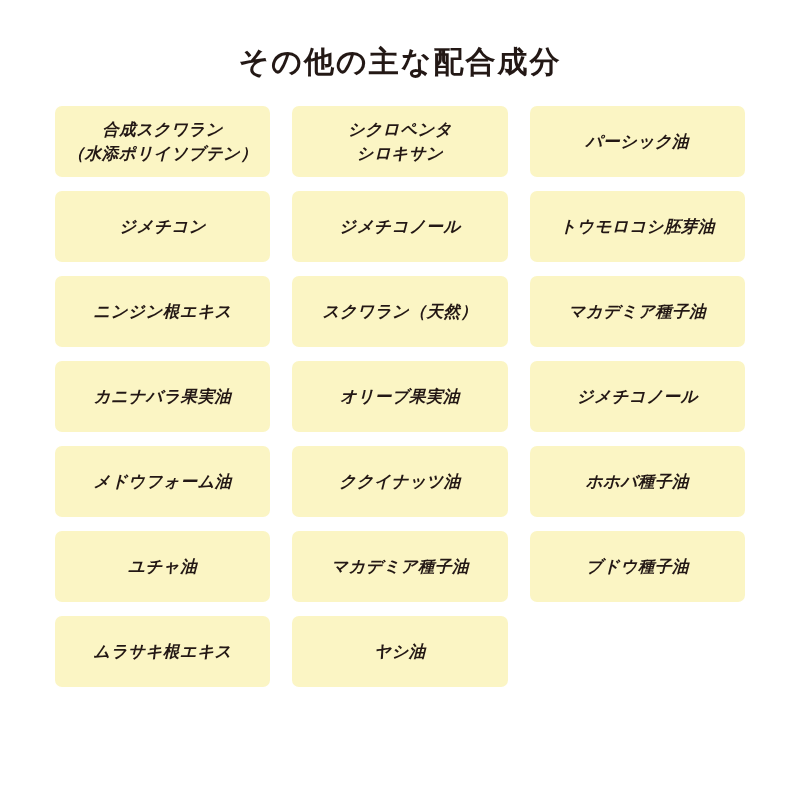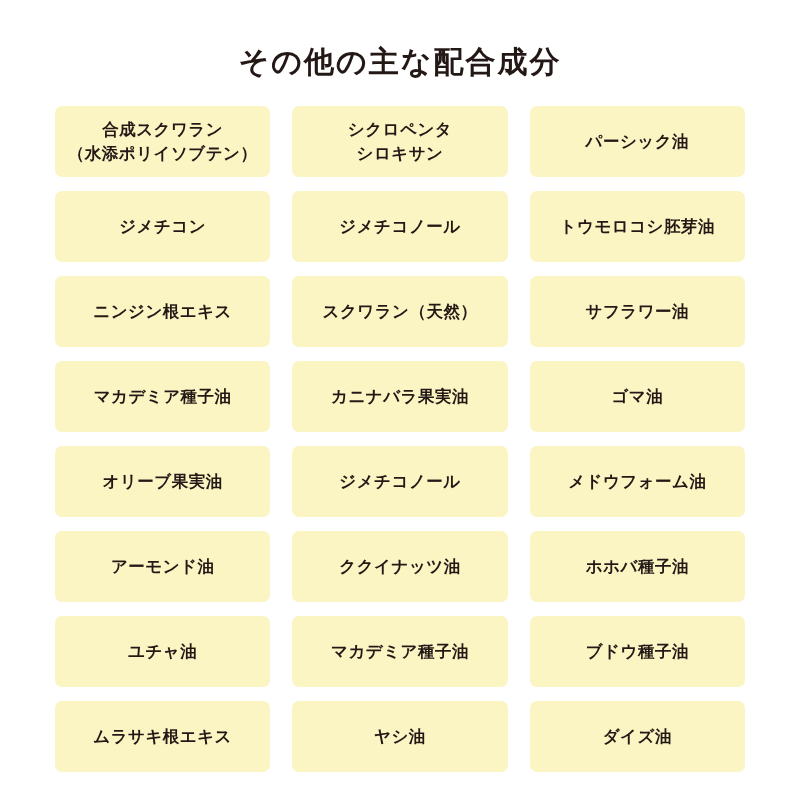--- a/index.html
+++ b/index.html
@@ -31,20 +31,21 @@
     text-align: center;
     margin: 10px 0 26px 0;
     line-height: 1.2;
   }
   .grid {
     width: 690px;
     display: grid;
     grid-template-columns: repeat(3, 1fr);
     column-gap: 22px;
     row-gap: 14px;
+    font-style: italic;
   }
   .cell {
     background: #fbf5c4;
     border-radius: 7px;
     height: 71px;
     display: flex;
     align-items: center;
     justify-content: center;
     text-align: center;
     padding: 2px 6px;
@@ -89,47 +90,38 @@
     <div class="cell">
       <span class="cell-label">トウモロコシ胚芽油</span>
     </div>
 
     <div class="cell">
       <span class="cell-label">ニンジン根エキス</span>
     </div>
     <div class="cell">
       <span class="cell-label">スクワラン（天然）</span>
     </div>
-    <div class="cell">
-      <span class="cell-label">サフラワー油</span>
-    </div>
 
     <div class="cell">
       <span class="cell-label">マカデミア種子油</span>
     </div>
     <div class="cell">
       <span class="cell-label">カニナバラ果実油</span>
-    </div>
-    <div class="cell">
-      <span class="cell-label">ゴマ油</span>
     </div>
 
     <div class="cell">
       <span class="cell-label">オリーブ果実油</span>
     </div>
     <div class="cell">
       <span class="cell-label">ジメチコノール</span>
     </div>
     <div class="cell">
       <span class="cell-label">メドウフォーム油</span>
     </div>
 
-    <div class="cell">
-      <span class="cell-label">アーモンド油</span>
-    </div>
     <div class="cell">
       <span class="cell-label">ククイナッツ油</span>
     </div>
     <div class="cell">
       <span class="cell-label">ホホバ種子油</span>
     </div>
 
     <div class="cell">
       <span class="cell-label">ユチャ油</span>
     </div>
@@ -139,18 +131,15 @@
     <div class="cell">
       <span class="cell-label">ブドウ種子油</span>
     </div>
 
     <div class="cell">
       <span class="cell-label">ムラサキ根エキス</span>
     </div>
     <div class="cell">
       <span class="cell-label">ヤシ油</span>
     </div>
-    <div class="cell">
-      <span class="cell-label">ダイズ油</span>
-    </div>
 
   </div>
 </div>
 
 </body></html>

